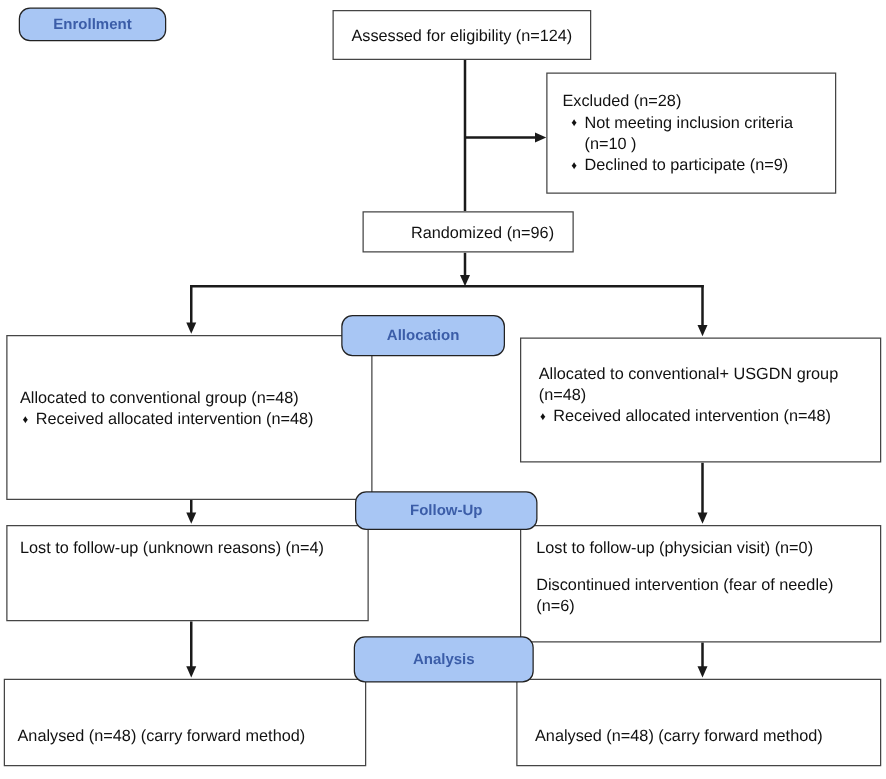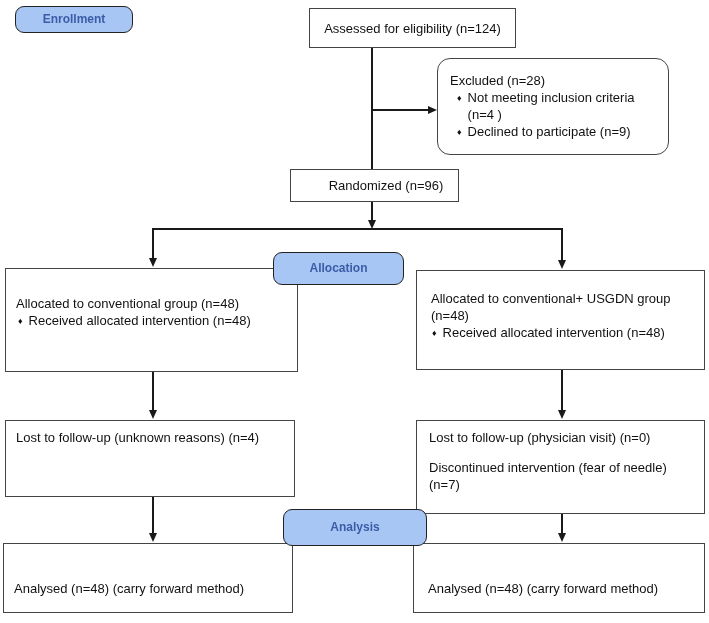--- a/index.html
+++ b/index.html
@@ -46,43 +46,44 @@
   }
   .fu p{margin:0 0 13px 0;}
 </style>
 </head>
 <body>
 
 <div class="canvas">
 
   <div class="stage" style="left:15px;top:6px;width:118px;height:27px;">Enrollment</div>
   <div class="stage" style="left:273px;top:252px;width:131px;height:33px;">Allocation</div>
+  <div class="stage" style="left:284px;top:393px;width:146px;height:31px;">Follow-Up</div>
   <div class="stage" style="left:283px;top:509px;width:144px;height:37px;">Analysis</div>
 
-  <div class="box center" style="left:266px;top:8px;width:207px;height:40px;margin-left:43px;">
+  <div class="box center" style="left:266px;top:8px;width:207px;height:40px;">
     <span>Assessed for eligibility (n=124)</span>
   </div>
 
-  <div class="box vcol" style="left:437px;top:58px;width:232px;height:97px;padding:0 8px 0 12px;border-radius:13px;">
+  <div class="box vcol" style="left:437px;top:58px;width:232px;height:97px;padding:0 8px 0 12px;">
     <div>Excluded (n=28)</div>
     <div class="bullet-row">
       <span class="bullet">♦</span>
-      <span>Not meeting inclusion criteria (n=4 )</span>
+      <span>Not meeting inclusion criteria (n=10 )</span>
     </div>
     <div class="bullet-row">
       <span class="bullet">♦</span>
       <span>Declined to participate (n=9)</span>
     </div>
   </div>
 
   <div class="box center" style="left:290px;top:169px;width:169px;height:33px;padding-left:23px;">
     <span>Randomized (n=96)</span>
   </div>
 
-  <div class="box vcol" style="left:5px;top:268px;width:293px;height:104px;padding:0 8px 14px 10px;">
+  <div class="box vcol" style="left:5px;top:268px;width:293px;height:132px;padding:0 8px 14px 10px;">
     <div>Allocated to conventional group (n=48)</div>
     <div class="bullet-row" style="margin-left:-5px;">
       <span class="bullet">♦</span>
       <span>Received allocated intervention (n=48)</span>
     </div>
   </div>
 
   <div class="box vcol" style="left:416px;top:270px;width:289px;height:100px;padding:0 14px 8px 14px;">
     <div>Allocated to conventional+ USGDN group (n=48)</div>
     <div class="bullet-row" style="margin-left:-6px;">
@@ -90,21 +91,21 @@
       <span>Received allocated intervention (n=48)</span>
     </div>
   </div>
 
   <div class="box fu" style="left:5px;top:420px;width:290px;height:77px;padding:8px 10px 0 10px;">
     <p>Lost to follow-up (unknown reasons) (n=4)</p>
   </div>
 
   <div class="box fu" style="left:416px;top:420px;width:289px;height:94px;padding:8px 12px 0 12px;">
     <p>Lost to follow-up (physician visit) (n=0)</p>
-    <p>Discontinued intervention (fear of needle) (n=7)</p>
+    <p>Discontinued intervention (fear of needle) (n=6)</p>
   </div>
 
   <div class="box center" style="left:3px;top:543px;width:290px;height:70px;justify-content:flex-start;padding:20px 8px 0 10px;">
     <span>Analysed (n=48) (carry forward method)</span>
   </div>
 
   <div class="box center" style="left:413px;top:543px;width:292px;height:70px;justify-content:flex-start;padding:20px 8px 0 14px;">
     <span>Analysed (n=48) (carry forward method)</span>
   </div>
 

